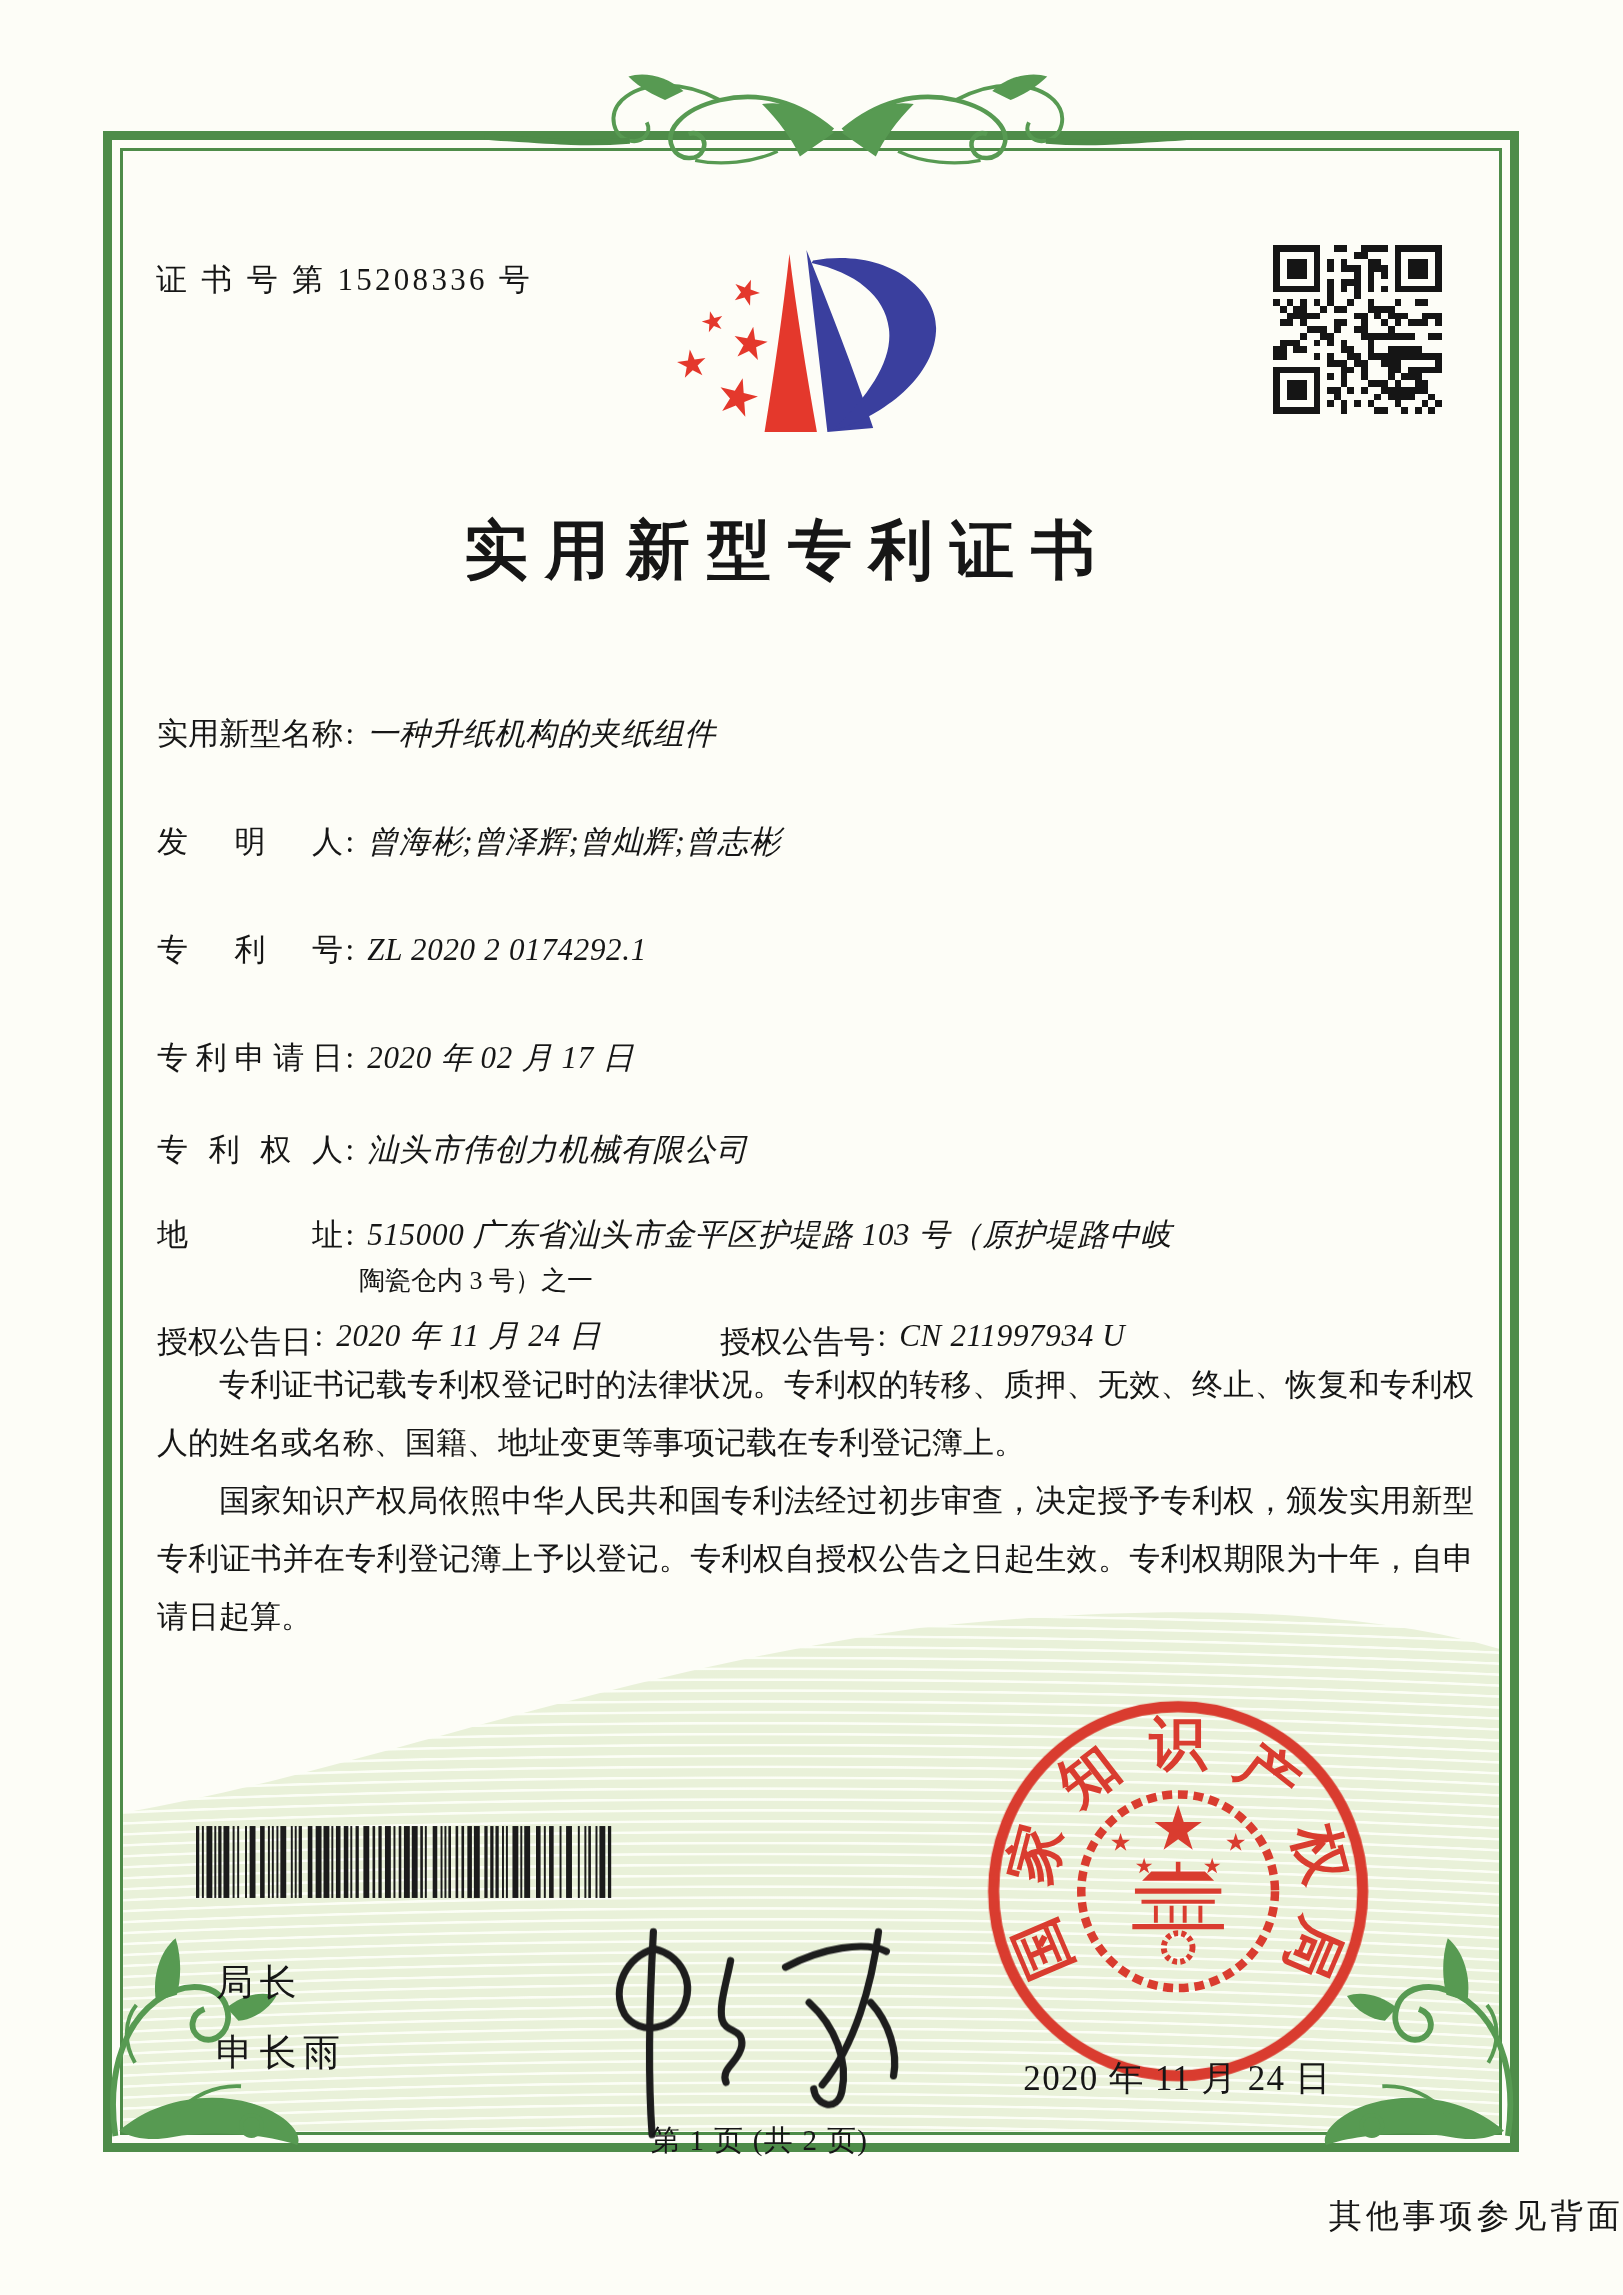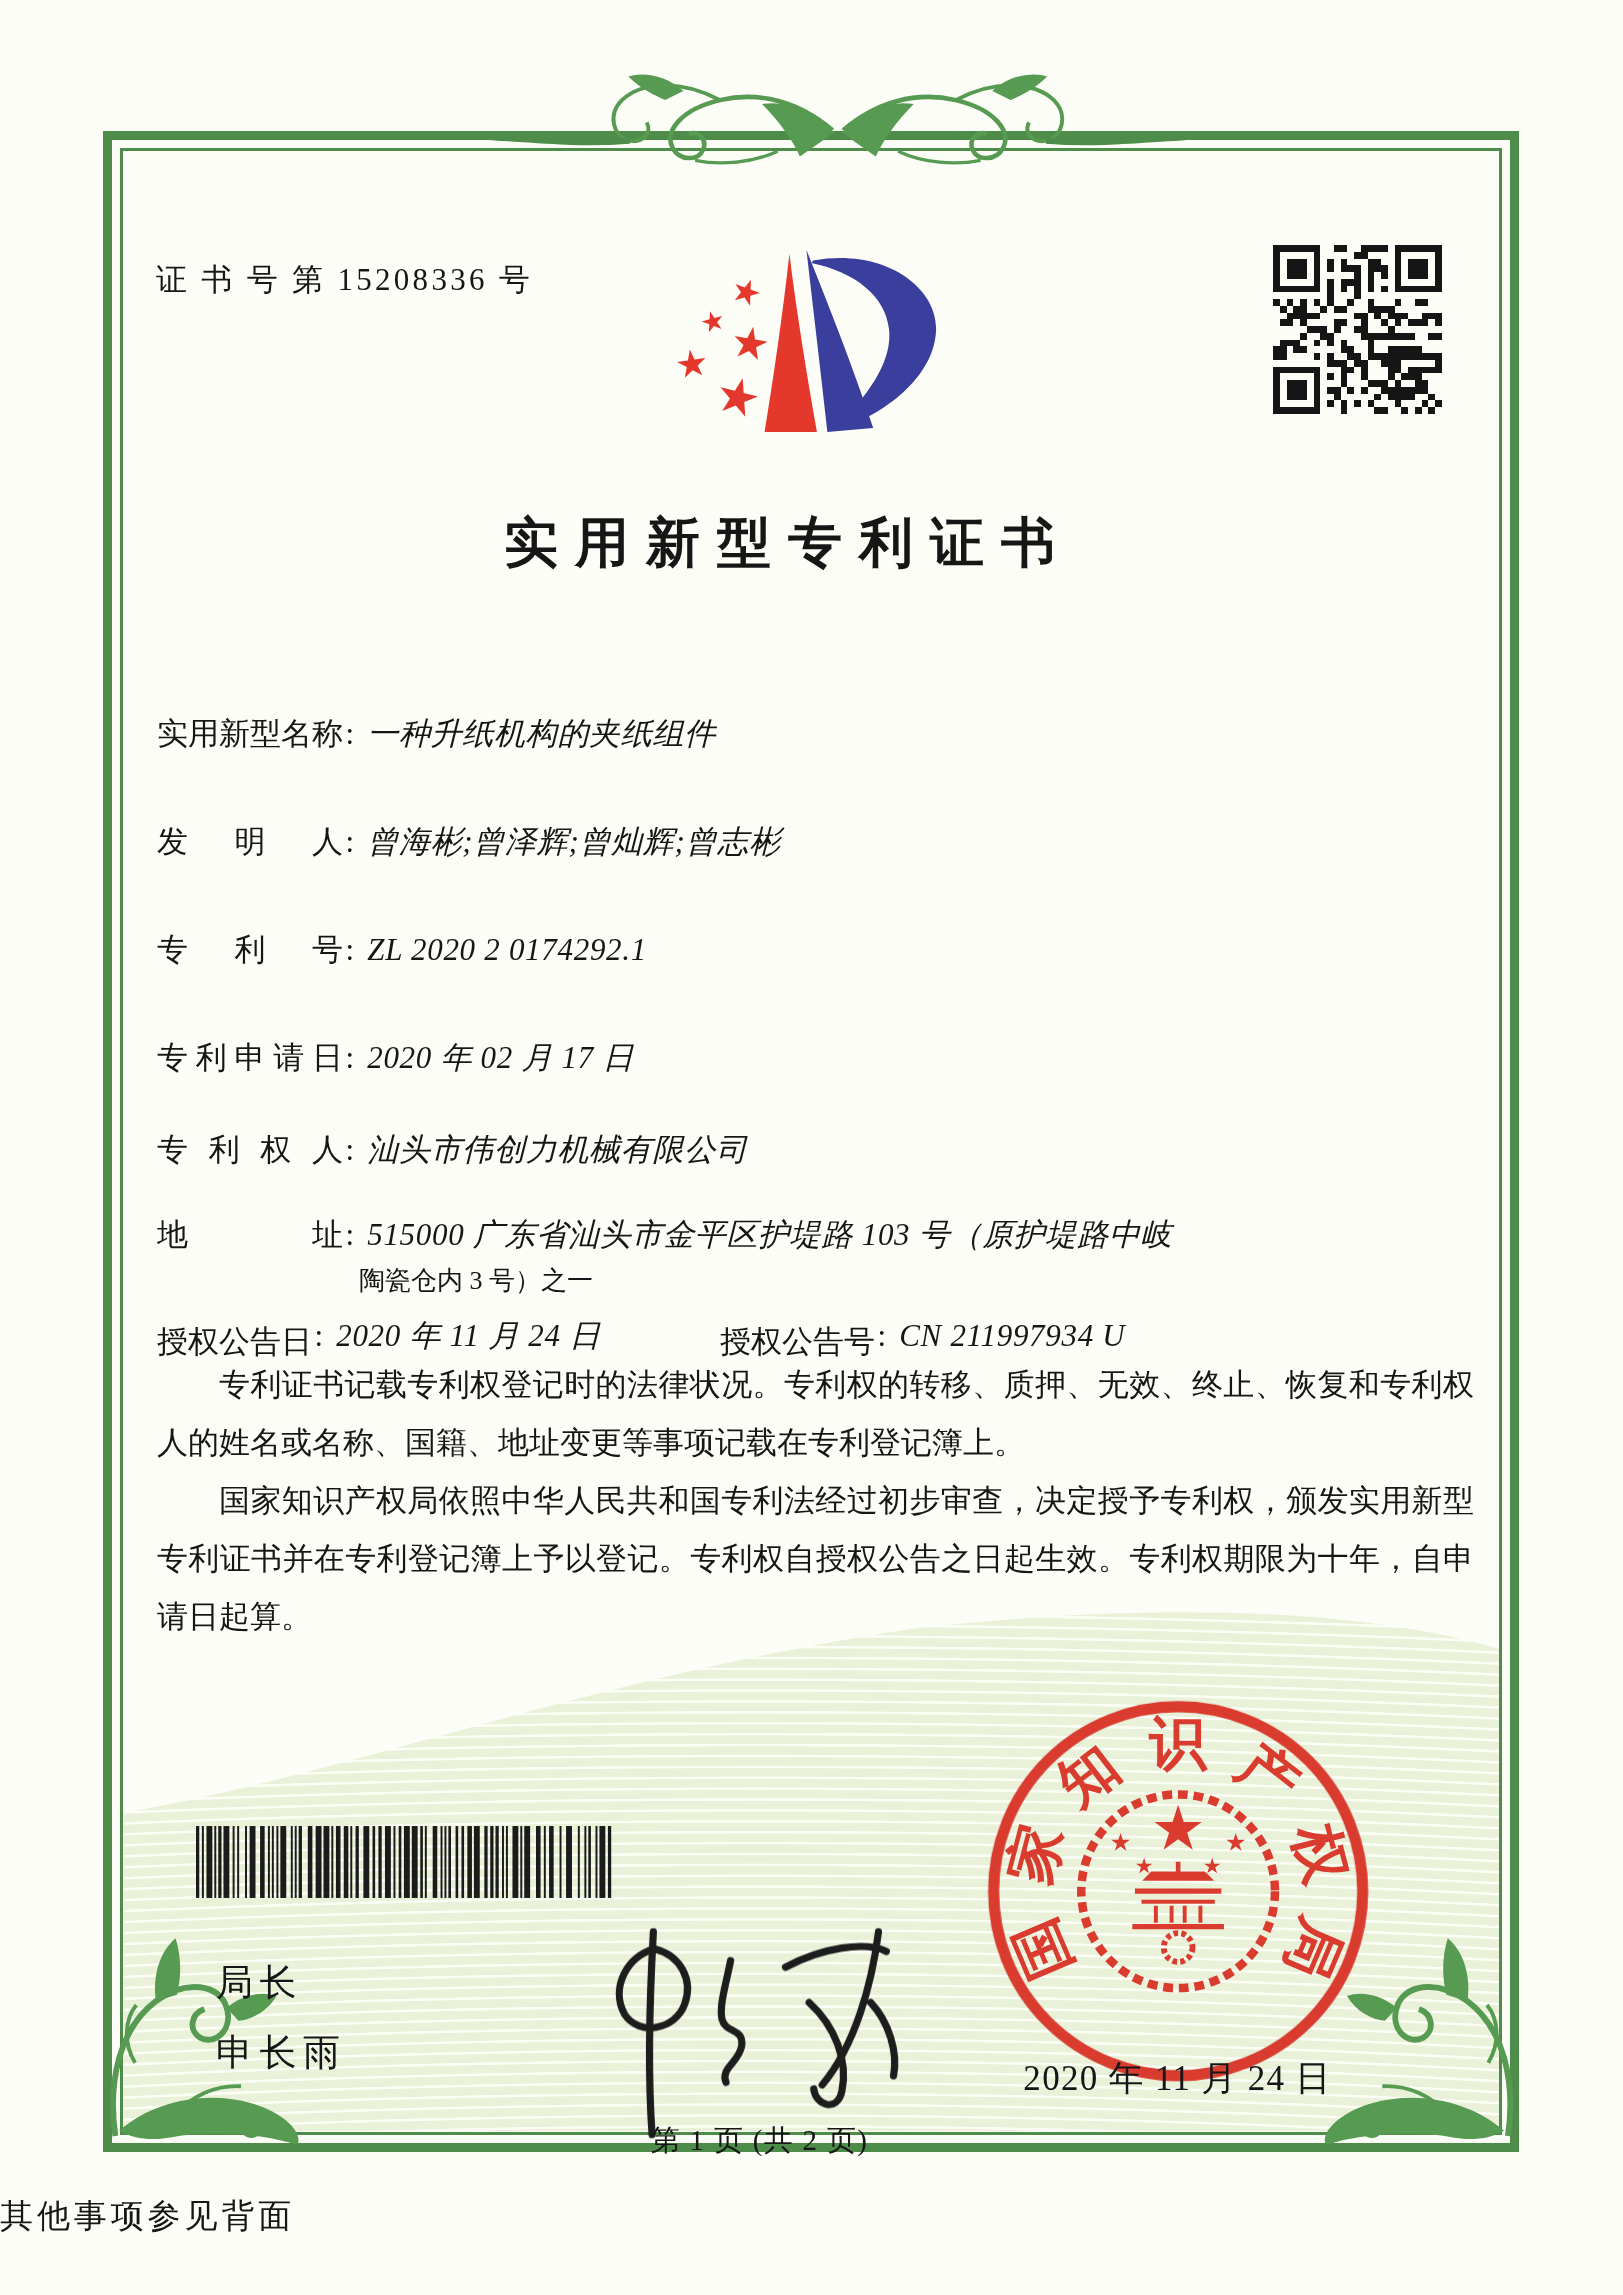--- a/index.html
+++ b/index.html
@@ -16,37 +16,37 @@
     border:9.2px solid #4e8c49;box-sizing:border-box;z-index:2;
   }
   .frame-inner{
     left:120px;top:148px;width:1382px;height:1987px;
     border:3.3px solid #4e8c49;box-sizing:border-box;z-index:2;
   }
   
   .cert-no{left:156px;top:259px;font-size:31px;letter-spacing:3.3px;z-index:5;}
   .doc-title{
     left:0;width:1576px;top:507px;text-align:center;
-    font-size:54px;font-weight:700;letter-spacing:17px;z-index:5;
+    font-size:64px;font-weight:700;letter-spacing:17px;z-index:5;
   }
   .row{left:157px;display:flex;align-items:center;font-size:31px;z-index:5;white-space:nowrap;}
   .row-label{display:inline-block;width:186px;text-align:justify;text-align-last:justify;}
   .row-label.narrow{width:auto;text-align-last:auto;margin-top:12px;}
   .colon{margin:0 13px 0 2.6px;}
   .row-value{letter-spacing:0.7px;font-style:italic;}
   .addr2{left:359px;font-size:26px;z-index:5;}
   .paras{
     left:157px;top:1356px;width:1317px;font-size:31px;line-height:58px;
     text-align:justify;z-index:5;
   }
   .paras p{margin:0;text-indent:2em;}
   .director{left:216px;font-size:37px;letter-spacing:6.5px;z-index:6;}
   .seal-date{left:1001px;top:2055px;width:353px;text-align:center;font-size:35px;z-index:8;letter-spacing:1.3px;}
   .page-info{left:105px;top:2121px;width:1309px;text-align:center;font-size:29px;z-index:6;letter-spacing:1.3px;}
-  .back-note{left:0;top:2194px;width:1624px;text-align:left;font-size:33px;letter-spacing:3.9px;z-index:6;}
+  .back-note{left:0;top:2194px;width:1624px;text-align:right;font-size:33px;letter-spacing:3.9px;z-index:6;}
   svg{display:block;}
   .decor{pointer-events:none;}
 </style>
 </head>
 <body>
 
 <svg class="abs decor" style="left:123px;top:1597px;z-index:1" width="1378" height="534" viewBox="0 0 2105 816">
   <defs>
     <radialGradient id="waves" cx="0.46" cy="4.6" r="0.021" spreadMethod="repeat">
       <stop offset="0" stop-color="#e9f1d9"></stop>

